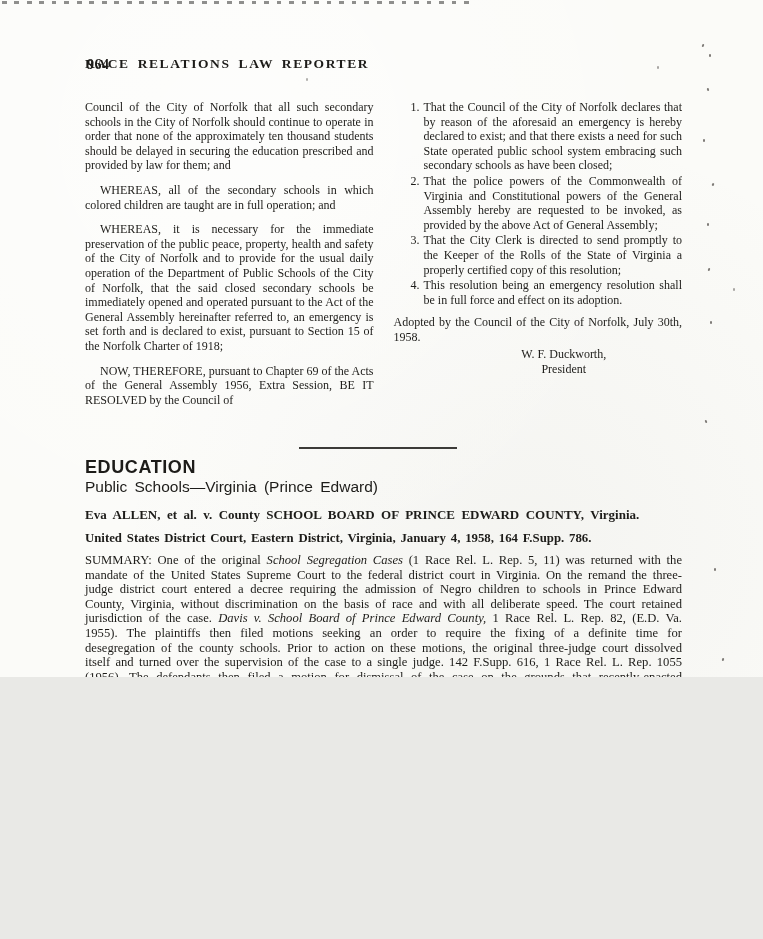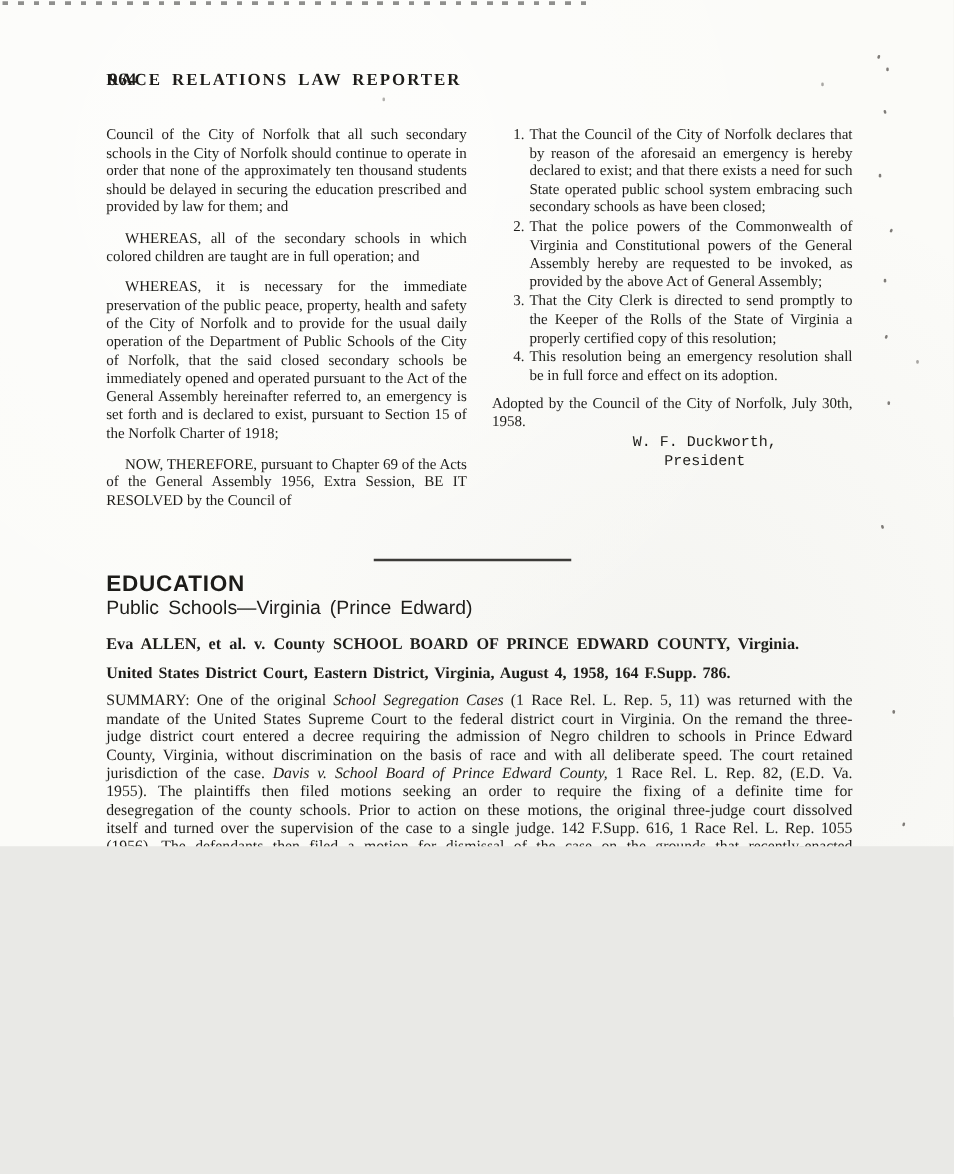--- a/index.html
+++ b/index.html
@@ -38,21 +38,21 @@
   
   .columns{display:flex;gap:20px;font-size:12px;line-height:14.6px;text-align:justify;}
   .col{width:291px;}
   .col p{margin:0 0 10px;text-indent:15px;}
   .col p.noindent{text-indent:0;}
   .list{padding-left:11px;}
   .li{display:flex;margin:0 0 1px;}
   .li .num{flex:none;width:15px;margin-right:4px;text-align:right;}
   .li .li-text{flex:1;text-align:justify;}
   .adoption{margin-top:8px !important;margin-bottom:2px !important;}
-  .signature{text-align:center;line-height:15.2px;transform:translateX(26px);font-family:Liberation Mono, monospace;}
+  .signature{text-align:center;line-height:15.2px;transform:translateX(26px);}
 
   .section-rule{border:none;border-top:2px solid #3c3b38;width:158px;margin:30px auto 0;transform:translateX(-6px);}
 
   
   .education{margin-top:8px;}
   .edu-heading{margin:0;font-family:"Liberation Sans", sans-serif;font-size:18px;font-weight:bold;letter-spacing:.6px;line-height:20px;}
   .edu-subheading{margin:1px 0 0;font-family:"Liberation Sans", sans-serif;font-size:15.5px;font-weight:normal;word-spacing:3px;line-height:18px;}
   .case-title{margin:11px 0 0;font-size:13px;font-weight:bold;word-spacing:3.2px;line-height:16px;}
   .court-line{margin:7px 0 0;font-size:12.8px;font-weight:bold;word-spacing:1.6px;line-height:16px;}
   .summary{margin:7px 0 0;font-size:12.6px;font-weight:normal;line-height:14.55px;text-align:justify;word-spacing:1.6px;}
@@ -109,21 +109,21 @@
         </div>
       </div>
     </div>
 
     <hr class="section-rule">
 
     <div class="education">
       <h2 class="edu-heading">EDUCATION</h2>
       <h3 class="edu-subheading">Public Schools—Virginia (Prince Edward)</h3>
       <p class="case-title">Eva ALLEN, et al. v. County SCHOOL BOARD OF PRINCE EDWARD COUNTY, Virginia.</p>
-      <p class="court-line">United States District Court, Eastern District, Virginia, August 4, 1958, 164 F.Supp. 786.</p>
+      <p class="court-line">United States District Court, Eastern District, Virginia, January 4, 1958, 164 F.Supp. 786.</p>
       <p class="summary"><span>SUMMARY: One of the original </span><span class="i">School Segregation Cases</span><span> (1 Race Rel. L. Rep. 5, 11) was returned with the mandate of the United States Supreme Court to the federal district court in Virginia. On the remand the three-judge district court entered a decree requiring the admission of Negro children to schools in Prince Edward County, Virginia, without discrimination on the basis of race and with all deliberate speed. The court retained jurisdiction of the case. </span><span class="i">Davis v. School Board of Prince Edward County,</span><span> 1 Race Rel. L. Rep. 82, (E.D. Va. 1955). The plaintiffs then filed motions seeking an order to require the fixing of a definite time for desegregation of the county schools. Prior to action on these motions, the original three-judge court dissolved itself and turned over the supervision of the case to a single judge. 142 F.Supp. 616, 1 Race Rel. L. Rep. 1055 (1956). The defendants then filed a motion for dismissal of the case on the grounds that recently-enacted Virginia legislation had provided an adequate state remedy for the plaintiffs. After hearings the district court denied both the motion and the prior motions of the plaintiffs. The court held that the plaintiffs would not be required to exhaust the state remedies under the circumstances of this case. The court also held that present conditions in the county, including public opinion unfavorable to desegregation, required that it defer an order requiring desegregation. 149 F.Supp. 431, 2 Race Rel. L. Rep. 341 (1957). On appeal the Court of Appeals</span></p>
     </div>
 
   </div>
 
   <div class="bottom-line bl1"></div>
   <div class="bottom-line bl2"></div>
   <div class="bottom-line bl3"></div>
   <div class="bottom-line bl4"></div>
 

